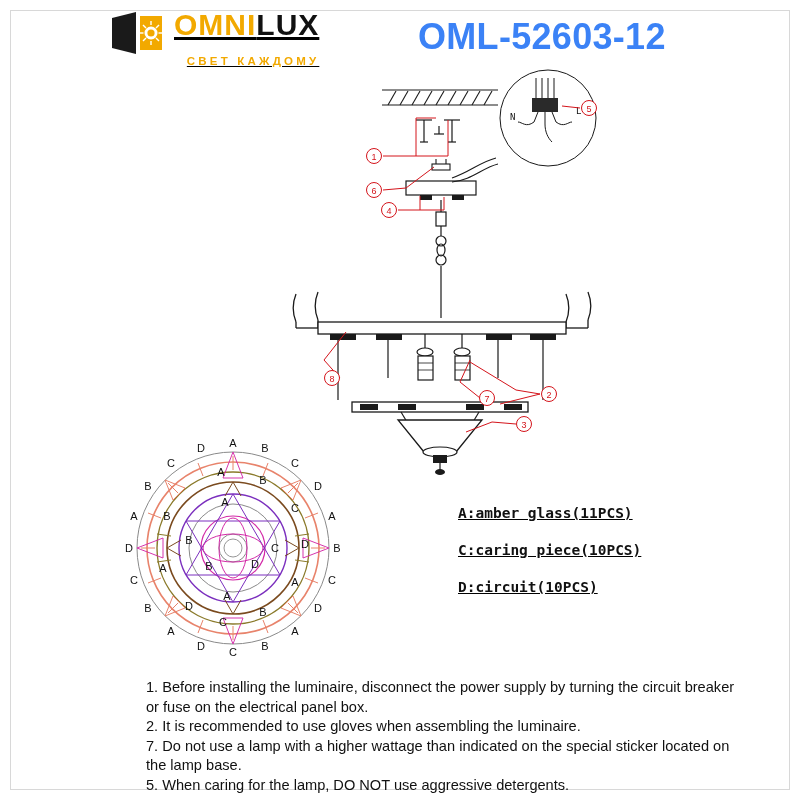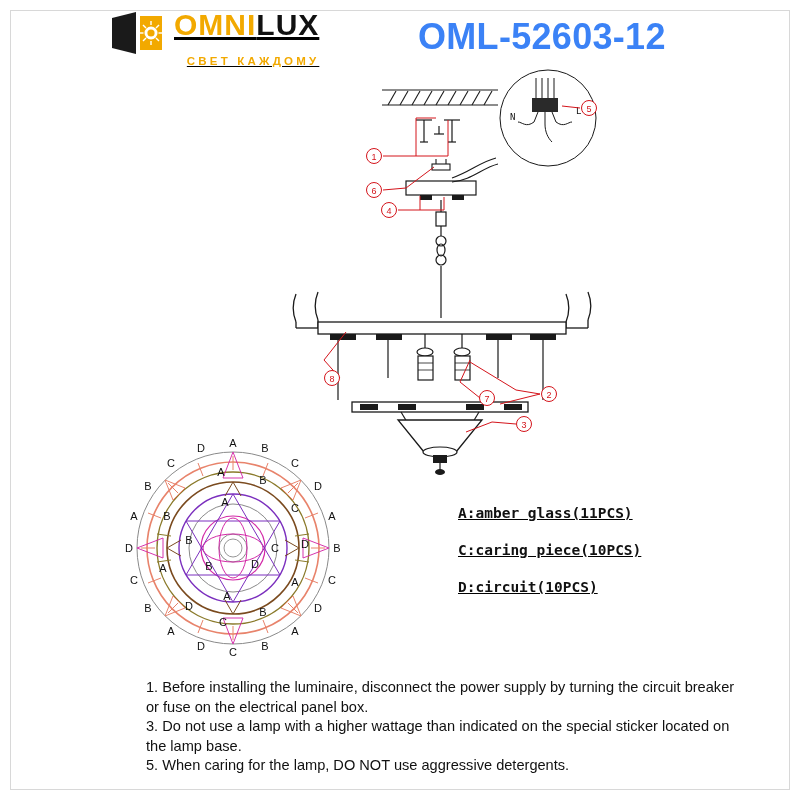--- a/index.html
+++ b/index.html
@@ -467,17 +467,18 @@
   </svg>
 
   <div class="legend">
     <div class="legend-item">A:amber glass(11PCS)</div>
     <div class="legend-item">C:caring piece(10PCS)</div>
     <div class="legend-item">D:circuit(10PCS)</div>
   </div>
 
   <div class="notes">
     <p>1. Before installing the luminaire, disconnect the power supply by turning the circuit breaker or fuse on the electrical panel box.</p>
-    <p>3. Do not use a lamp with a higher wattage than indicated on the special sticker located on the lamp base.</p>
+    <p>2. It is recommended to use gloves when assembling the luminaire.</p>
+    <p>7. Do not use a lamp with a higher wattage than indicated on the special sticker located on the lamp base.</p>
     <p>5. When caring for the lamp, DO NOT use aggressive detergents.</p>
   </div>
 
 </div>
 
 </body></html>

